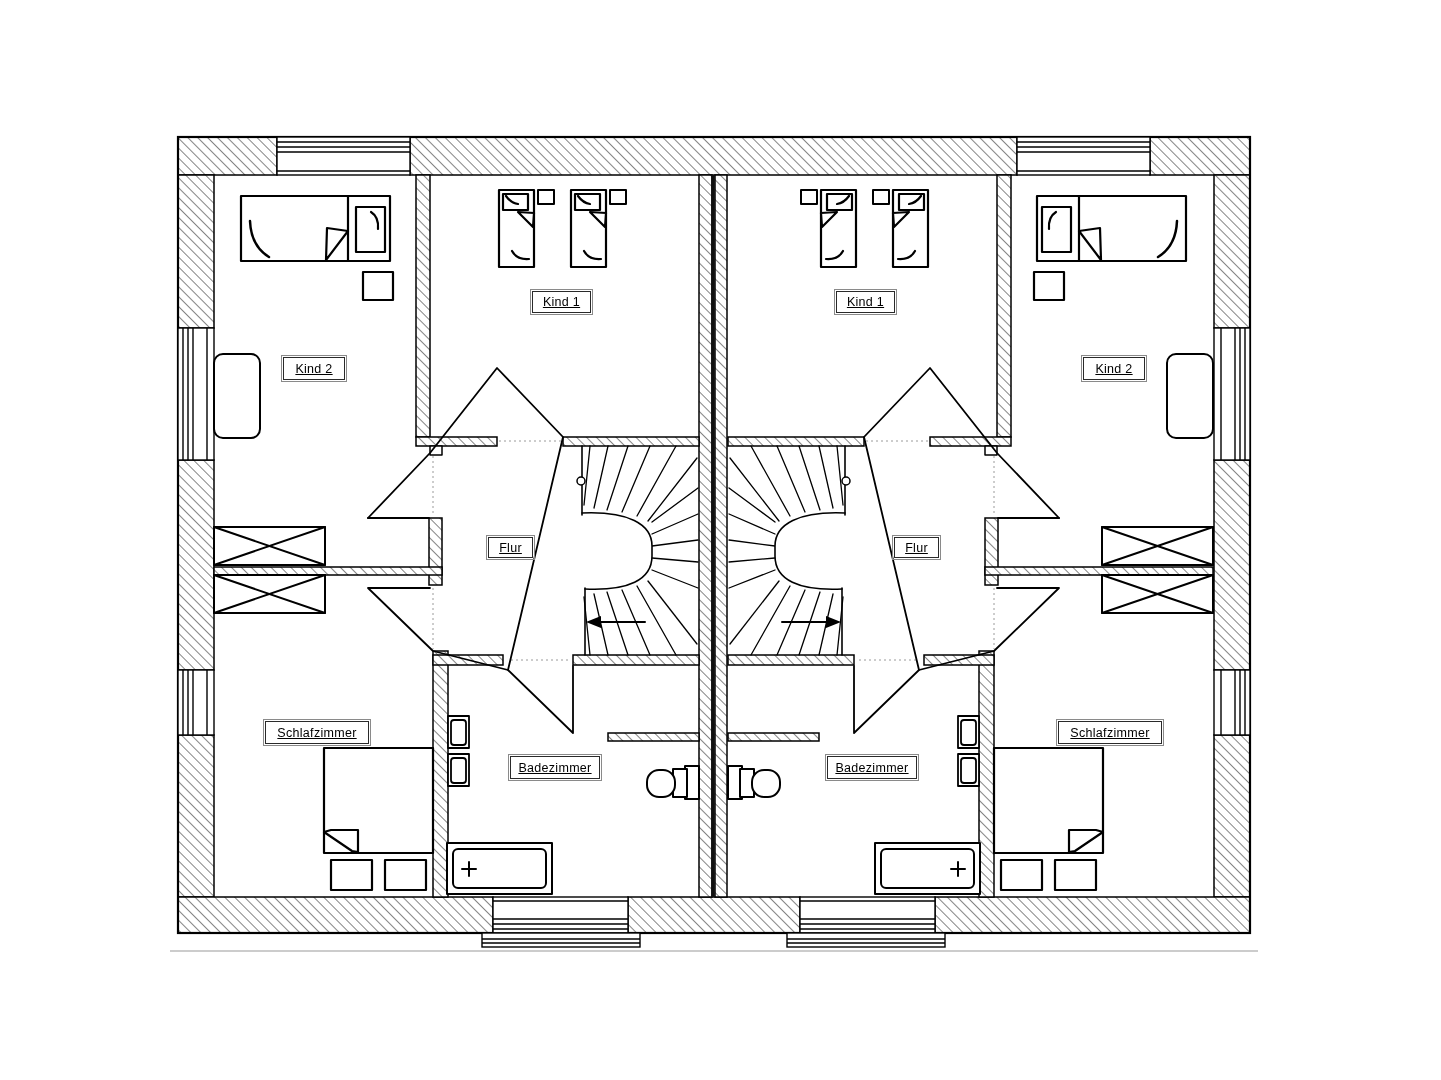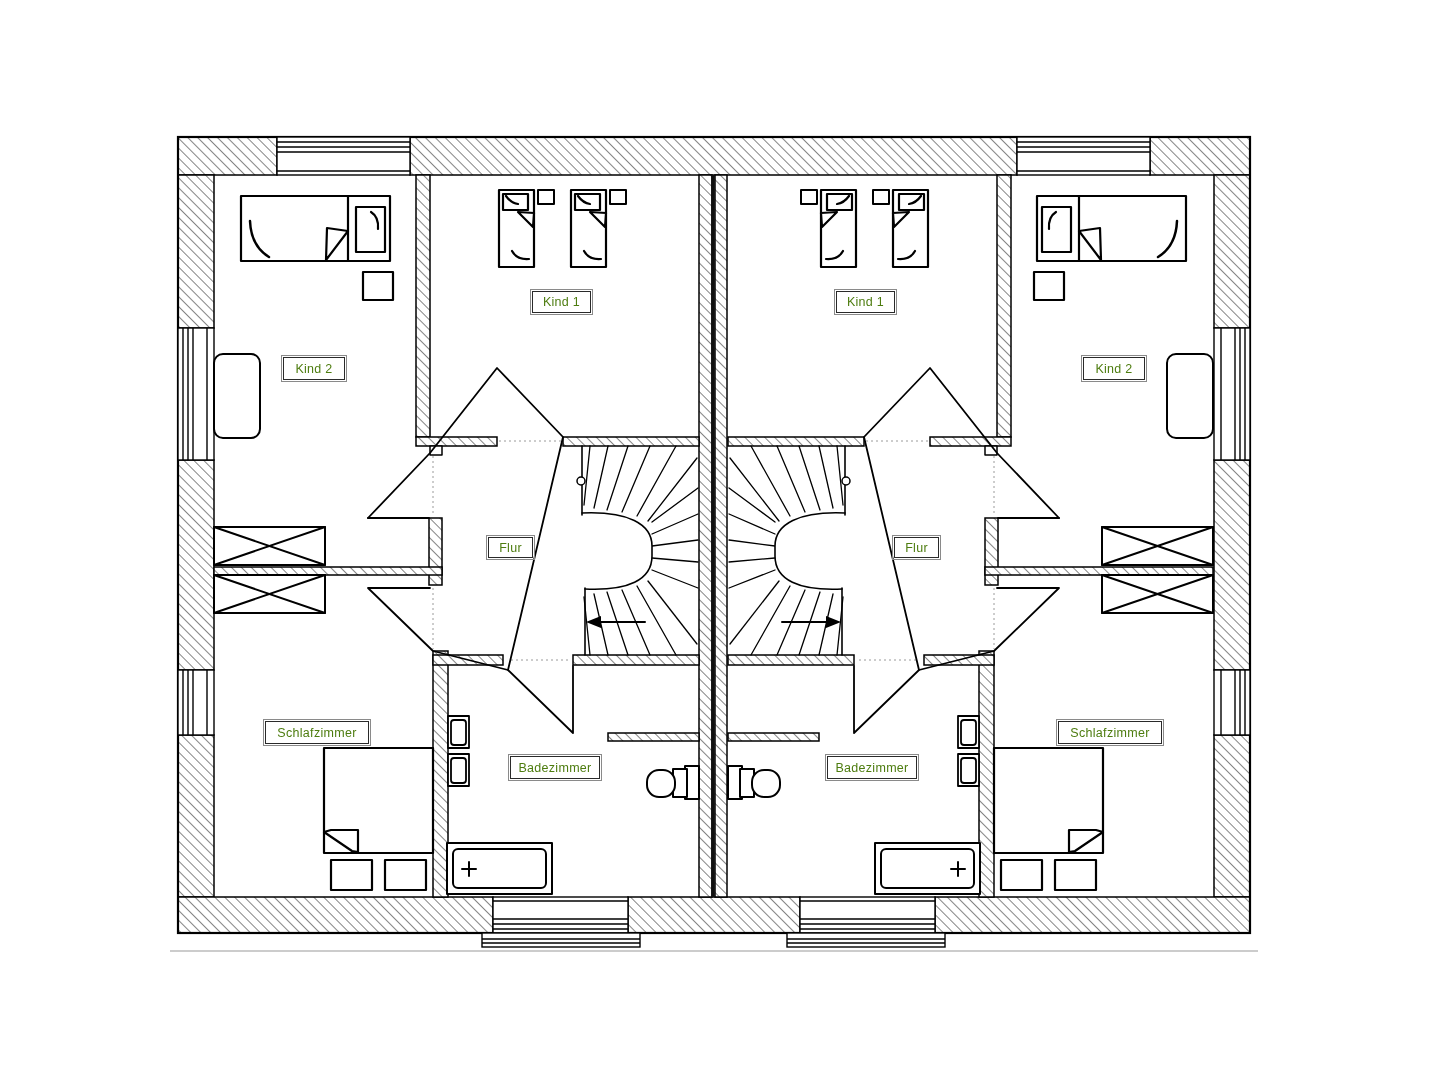--- a/index.html
+++ b/index.html
@@ -23,24 +23,25 @@
   .room-label {
     position: absolute;
     display: flex;
     align-items: center;
     justify-content: center;
     background: #ffffff;
     border: 1.5px solid #2a2a2a;
     outline: 1px solid #8a8a8a;
     outline-offset: 1px;
     font-size: 12.5px;
-    color: #4d7c0f;
+    color: #000000;
     letter-spacing: 0.3px;
     white-space: nowrap;
     box-sizing: border-box;
+    text-decoration: underline;
   }
 </style>
 </head>
 <body>
 
 <div id="stage">
 
 <svg id="plan-svg" width="1441" height="1080" viewBox="0 0 1441 1080" xmlns="http://www.w3.org/2000/svg">
   <defs>
     <pattern id="hatch" width="7" height="7" patternUnits="userSpaceOnUse" patternTransform="rotate(-45)">

